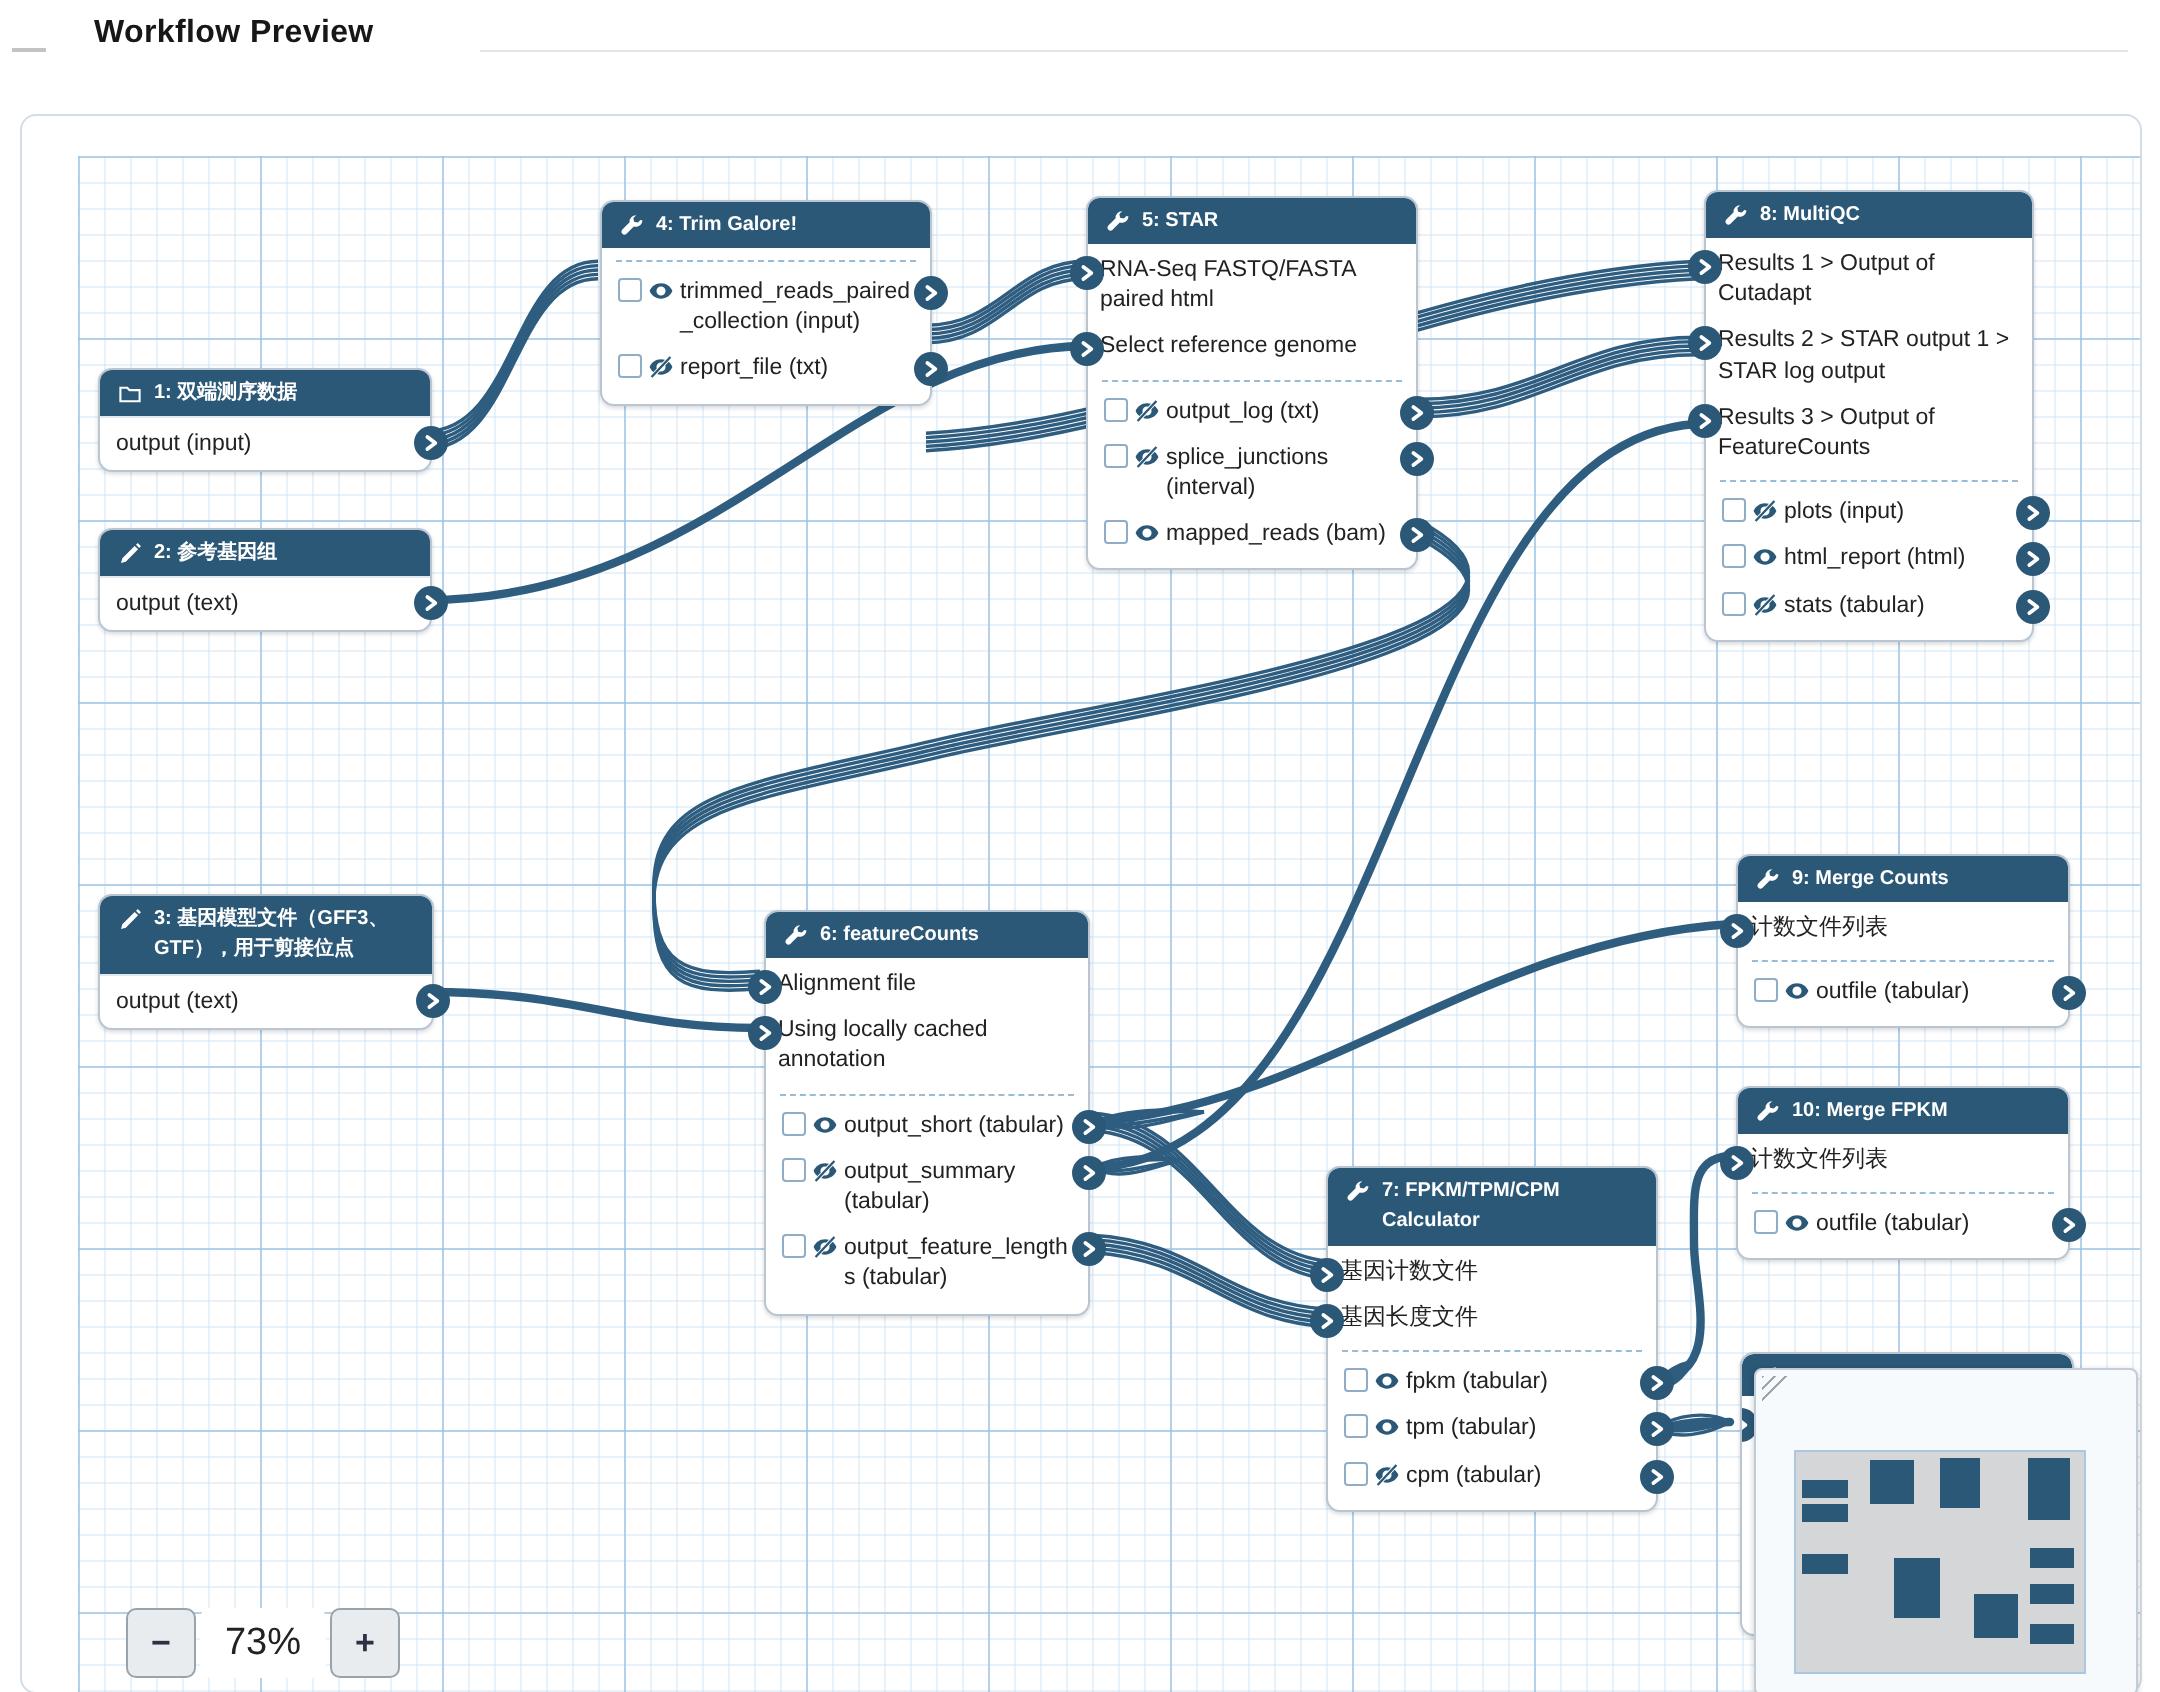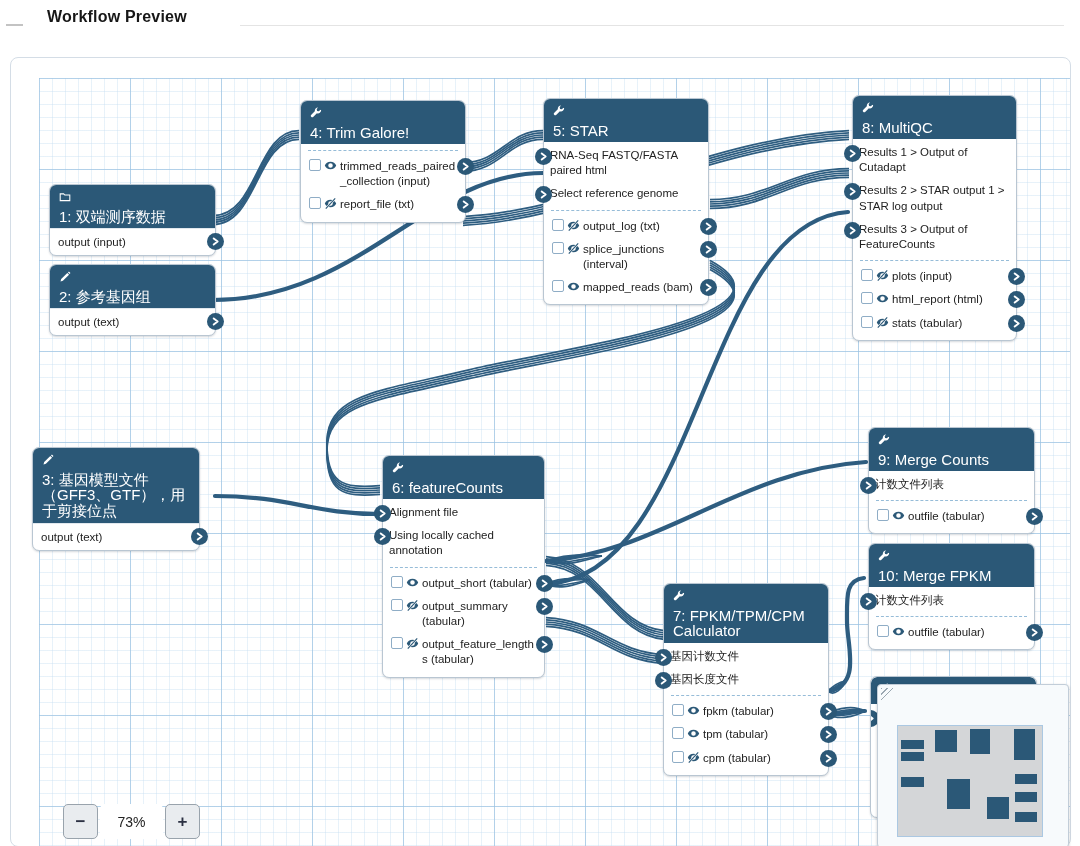--- a/index.html
+++ b/index.html
@@ -20,21 +20,21 @@
       linear-gradient(to bottom, rgba(203,226,243,.45) 1px, transparent 1px);
     background-size:91px 91px,91px 91px,13px 13px,13px 13px;}
 
   
   svg.edges{position:absolute;left:0;top:0;z-index:1;pointer-events:none;}
   .strand{fill:none;stroke:#2e5d80;stroke-width:1.7px;}
   .single{fill:none;stroke:#2e5d80;stroke-width:4.2px;stroke-linecap:round;}
 
   
   .node{position:absolute;background:#fff;border:1px solid #b9c6d2;border-radius:7px;box-shadow:0 1px 2px rgba(20,40,60,.18);z-index:2;font-size:11.5px;color:#222;}
-  .nh{display:flex;align-items:flex-start;gap:6px;background:#2b5877;color:#fff;font-weight:400;font-size:15px;line-height:15.9px;padding:3.5px 9px;border-radius:6px 6px 0 0;flex-direction:column;}
+  .nh{display:flex;align-items:flex-start;gap:6px;background:#2b5877;color:#fff;font-weight:700;font-size:10px;line-height:15.9px;padding:3.5px 9px;border-radius:6px 6px 0 0;}
   .nh svg{flex:0 0 auto;margin-top:2px;}
   .nbody{padding:2px 0 5px 0;}
   .row{position:relative;padding:4px 6px;line-height:15.2px;}
   .row .lbl{overflow-wrap:anywhere;}
   .row.out{display:flex;align-items:flex-start;gap:3px;padding-left:8px;}
   .row.out .lbl{flex:1 1 auto;}
   .divider{border-top:1px dashed #96bcd8;margin:4px 7px;}
   .conn{position:absolute;width:17px;height:17px;border-radius:50%;background:#2b5877;display:flex;align-items:center;justify-content:center;}
   .in-conn{left:-9px;top:4px;}
   .cb{flex:0 0 auto;width:10px;height:10px;border:1.5px solid #8fadc6;border-radius:2px;background:#fff;}
@@ -48,21 +48,21 @@
   .minimap{position:absolute;left:877px;top:684px;width:190px;height:162px;background:#f7fafc;border:1px solid #c2cdd8;border-radius:4px;box-shadow:0 1px 3px rgba(0,0,0,.2);z-index:4;}
   .mm-handle{position:absolute;left:3px;top:3px;width:13px;height:13px;
     background:repeating-linear-gradient(135deg,#9aa7b1 0 1px,transparent 1px 4px);
     clip-path:polygon(0 0,100% 0,0 100%);}
   .mm-world{position:absolute;left:19px;top:40px;width:144px;height:110px;background:#d4d6d8;border:1px solid #abc8e2;}
   .mm-node{position:absolute;background:#2b5877;}
 
   
   .zoomctl{position:absolute;left:63px;top:804px;display:flex;align-items:center;z-index:5;}
   .zbtn{width:33px;height:33px;background:#e9ecef;border:1px solid #99a3ac;border-radius:5px;font-size:17px;font-weight:700;color:#2c3143;display:flex;align-items:center;justify-content:center;cursor:pointer;}
-  .zlevel{width:63px;height:35px;margin:0 2px;background:#fff;border-radius:5px;display:flex;align-items:center;justify-content:center;font-size:14px;color:#222;}
+  .zlevel{width:63px;height:35px;margin:0 2px;background:#fff;border-radius:5px;display:flex;align-items:center;justify-content:center;font-size:19px;color:#222;}
 </style>
 </head>
 <body>
 
 <svg width="0" height="0" style="position:absolute" aria-hidden="true">
   <defs>
     <symbol id="i-chev" viewBox="0 0 10 10">
         <path d="M3 1.6 L7.4 5 L3 8.4" fill="none" stroke="#fff" stroke-width="2.1" stroke-linecap="round" stroke-linejoin="round"></path>
       </symbol>
     <symbol id="i-wrench" viewBox="0 0 16 16">
@@ -206,21 +206,21 @@
   <div class="dout">
     <span class="lbl">output (text)</span>
     <span class="conn oc1" style="top:4px">
         <svg width="9" height="9">
           <use href="#i-chev"></use>
         </svg>
       </span>
   </div>
 </div>
 
-<div class="node" style="left:32px;top:447px;width:166px">
+<div class="node" style="left:49px;top:447px;width:166px">
   <div class="nh">
     <svg width="12" height="12">
         <use href="#i-pencil"></use>
       </svg>
     <span>3: 基因模型文件（GFF3、GTF），用于剪接位点</span>
   </div>
   <div class="dout">
     <span class="lbl">output (text)</span>
     <span class="conn oc1" style="top:4px">
         <svg width="9" height="9">

